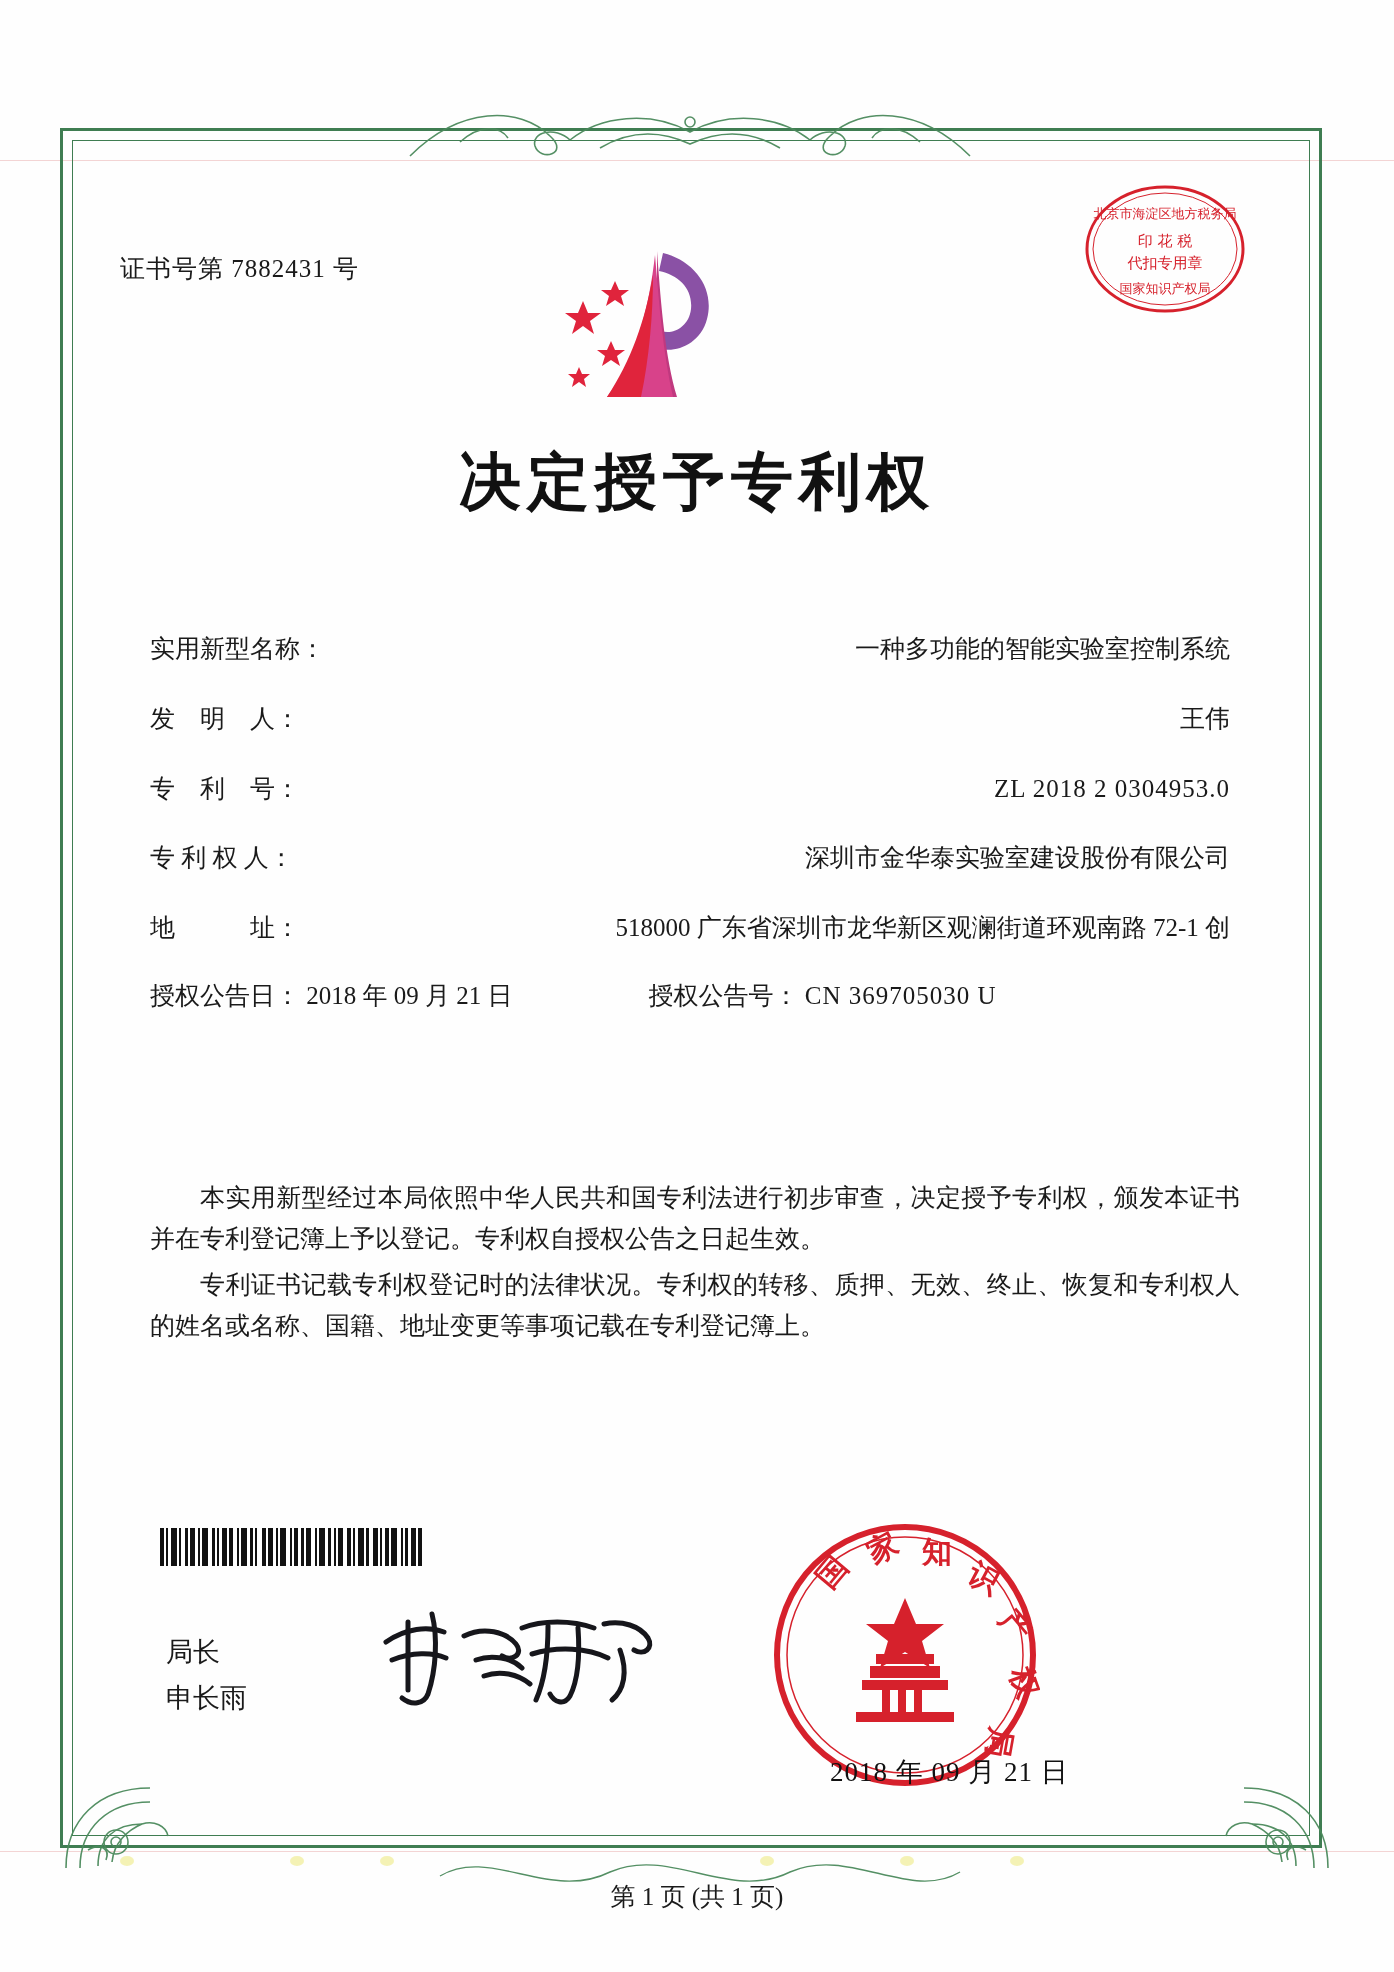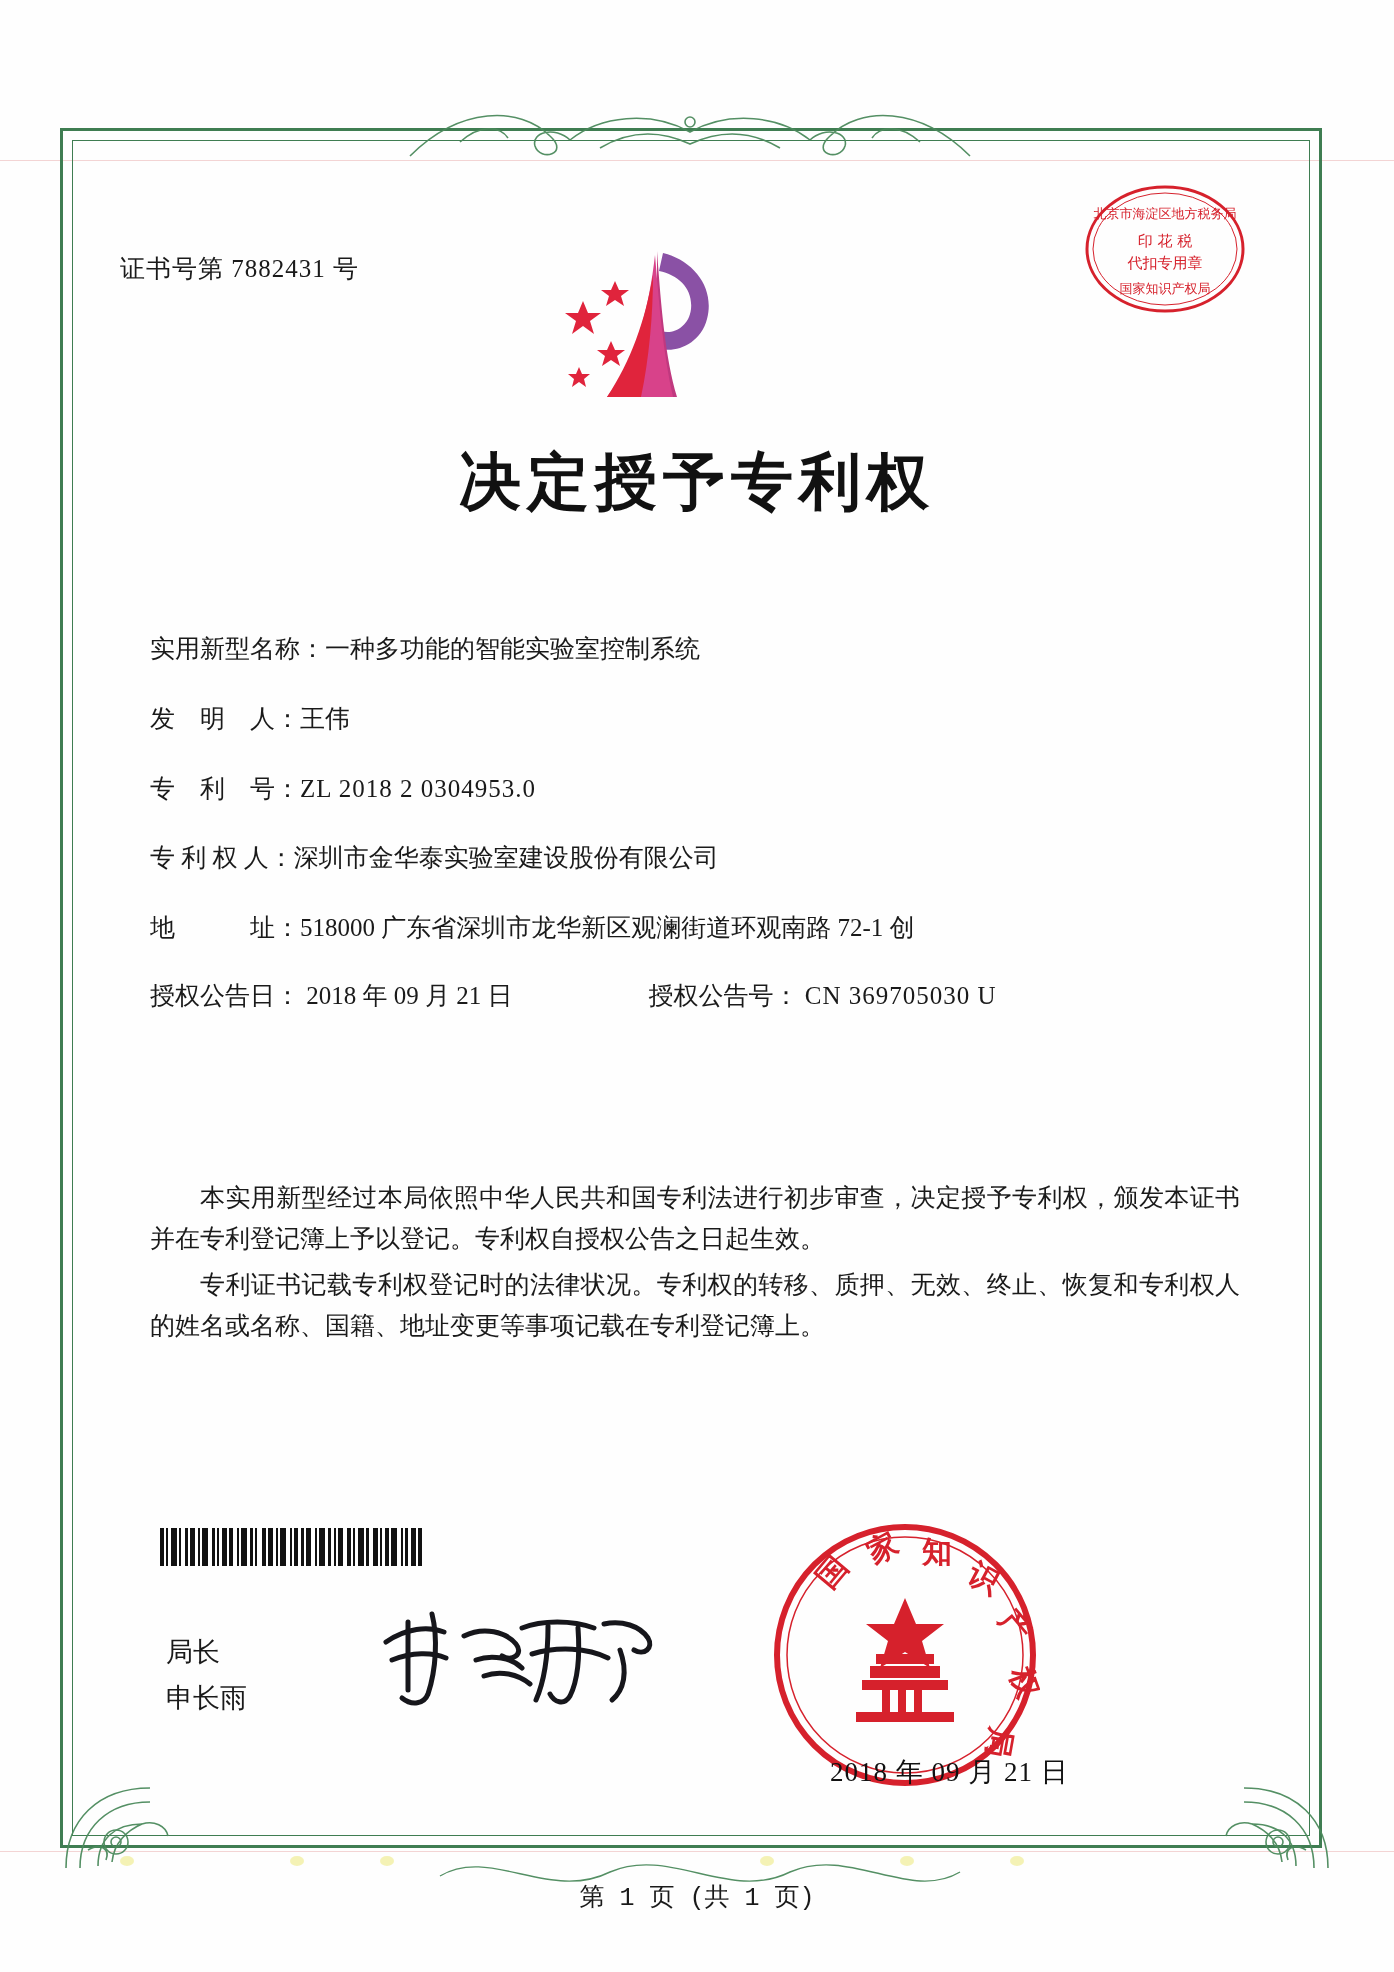--- a/index.html
+++ b/index.html
@@ -102,20 +102,21 @@
     top: 632px;
     width: 1080px;
     font-size: 25px;
     line-height: 1.35;
   }
   .field-row {
     display: flex;
     align-items: flex-start;
     margin-bottom: 36px;
     white-space: nowrap;
+    justify-content: space-between;
   }
   .field-label {
     display: inline-block;
     letter-spacing: 0;
   }
   .field-value { margin-left: 0; }
   .field-value.mono { font-family: "Liberation Serif", serif; letter-spacing: 1px; }
   .addr-second {
     margin-left: 200px;
     margin-top: 6px;
@@ -195,21 +196,20 @@
     letter-spacing: 1px;
     white-space: nowrap;
   }
 
   .page-footer {
     position: absolute;
     left: 0; right: 0;
     top: 1880px;
     text-align: center;
     font-size: 25px;
-    font-family: Liberation Mono, monospace;
   }
 
   
   .dot-row { position: absolute; bottom: 96px; left: 0; right: 0; height: 20px; }
   .dot-row i {
     position: absolute;
     width: 14px; height: 10px;
     background: #f2f0a8;
     border-radius: 50%;
     opacity: .85;

